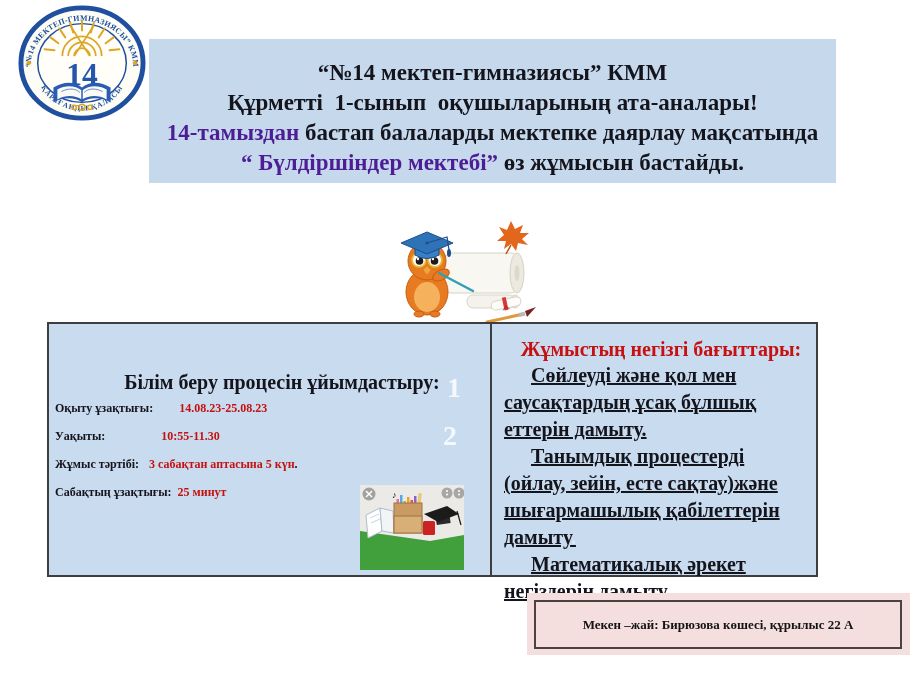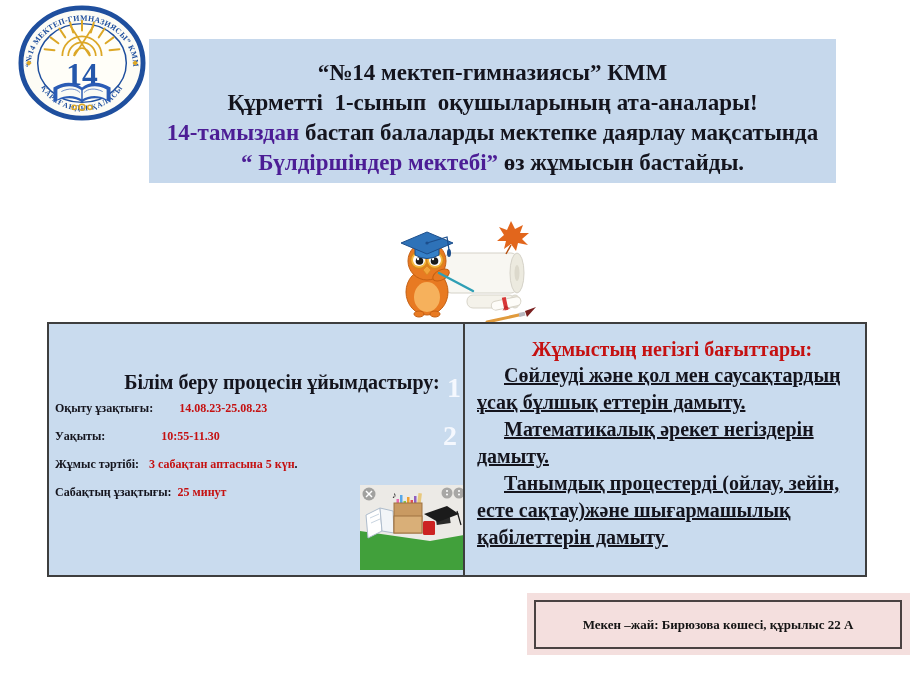--- a/index.html
+++ b/index.html
@@ -21,21 +21,21 @@
   }
   .red { color:#4c1d95; }
   
   .owl-wrap { position:absolute; left:383px; top:215px; width:168px; height:112px; }
   
   .box {
     position:absolute; top:322px; height:255px; background:#c9dbee;
     border:2px solid #3e3e3e;
   }
   .left-box  { left:47px;  width:470px; }
-  .right-box { left:463px; width:404px; }
+  .right-box { left:490px; width:328px; }
   .lb-title {
     margin-top:46px; text-align:center; font-size:20px; font-weight:bold;
     color:#14141d; line-height:24px; white-space:pre;
   }
   .lb-row {
     padding-left:6px; font-size:12px; font-weight:bold; color:#14141d;
     line-height:28px; white-space:pre;
   }
   .lb-row .val { color:#c51111; }
   .v0 { margin-left:26px; } .v1 { margin-left:56px; }
@@ -243,22 +243,22 @@
           <circle cx="87" cy="9.5" r="1" fill="#ffffff"></circle>
         <circle cx="99" cy="6" r="1" fill="#ffffff"></circle>
           <circle cx="99" cy="9.5" r="1" fill="#ffffff"></circle>
       </g>
     </svg>
   </div>
 
   <div class="box right-box">
     <div class="rb-title">Жұмыстың негізгі бағыттары:</div>
     <p class="rb-para">Сөйлеуді және қол мен саусақтардың ұсақ бұлшық еттерін дамыту.</p>
+    <p class="rb-para"><span>Танымдық процестерді (ойлау, зейін, есте сақтау)және шығармашылық қабілеттерін дамыту</span><span class="light-dot">.</span></p>
     <p class="rb-para">Математикалық әрекет негіздерін дамыту.</p>
-    <p class="rb-para"><span>Танымдық процестерді (ойлау, зейін, есте сақтау)және шығармашылық қабілеттерін дамыту</span><span class="light-dot">.</span></p>
   </div>
 
   <div class="address-outer">
     <div class="address-inner">
       <span>Мекен –жай: Бирюзова көшесі, құрылыс 22 А</span>
     </div>
   </div>
 
 </div>
 

